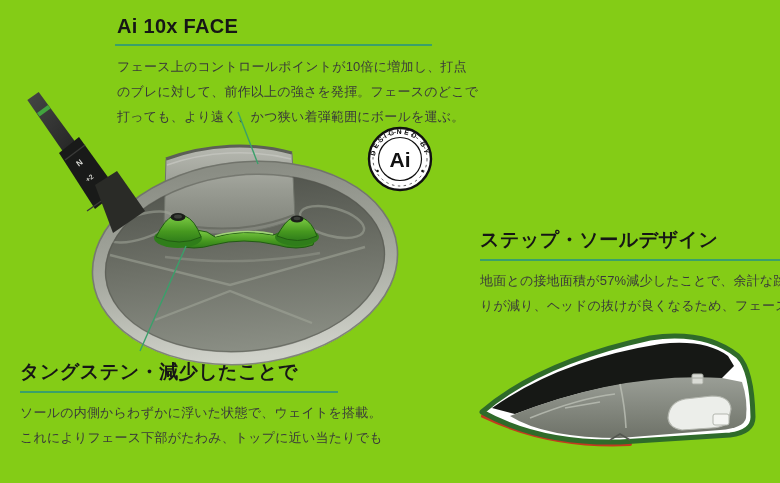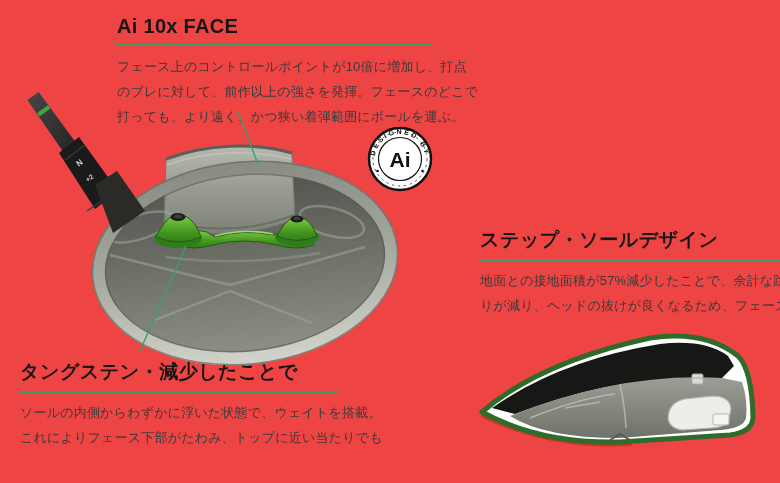--- a/index.html
+++ b/index.html
@@ -1,18 +1,18 @@
 <!DOCTYPE html>
 <html style="--accent: #3aa06a;"><head>
 <meta charset="utf-8">
 <style>
   :root { --accent:#3aa06a; }
   html,body { margin:0; padding:0; background:#fff; }
   #canvas {
-    position:relative; width:780px; height:483px; background:#ef4444;
+    position:relative; width:780px; height:483px; background:#84cc16;
     overflow:hidden; font-family:"Liberation Sans", sans-serif;
   }
   .feature { position:absolute; }
   .feature-title { font-weight:bold; color:#161616; white-space:nowrap; }
   .title-lg { font-size:20px; letter-spacing:0.3px; }
   .title-jp { font-size:19px; letter-spacing:0.5px; }
   .rule { height:2px; background:var(--accent); }
   .feature-body { color:#3a3a3a; font-size:13px; line-height:25px; letter-spacing:0.2px; }
   .feature-body div { white-space:nowrap; }
   svg { position:absolute; display:block; }

